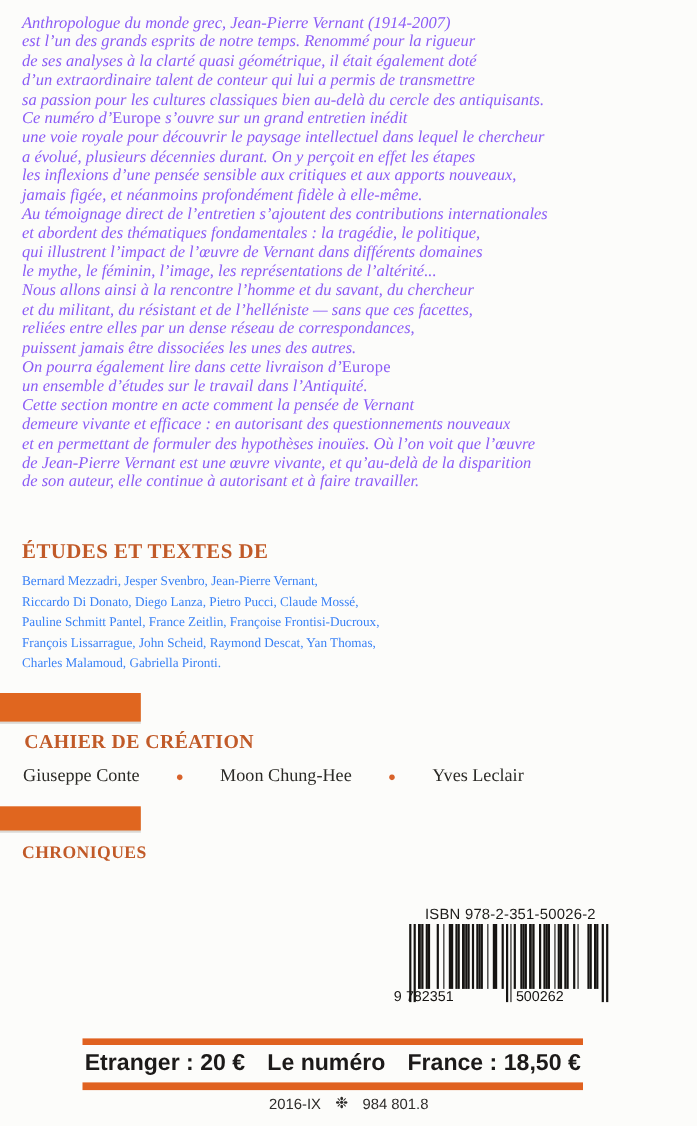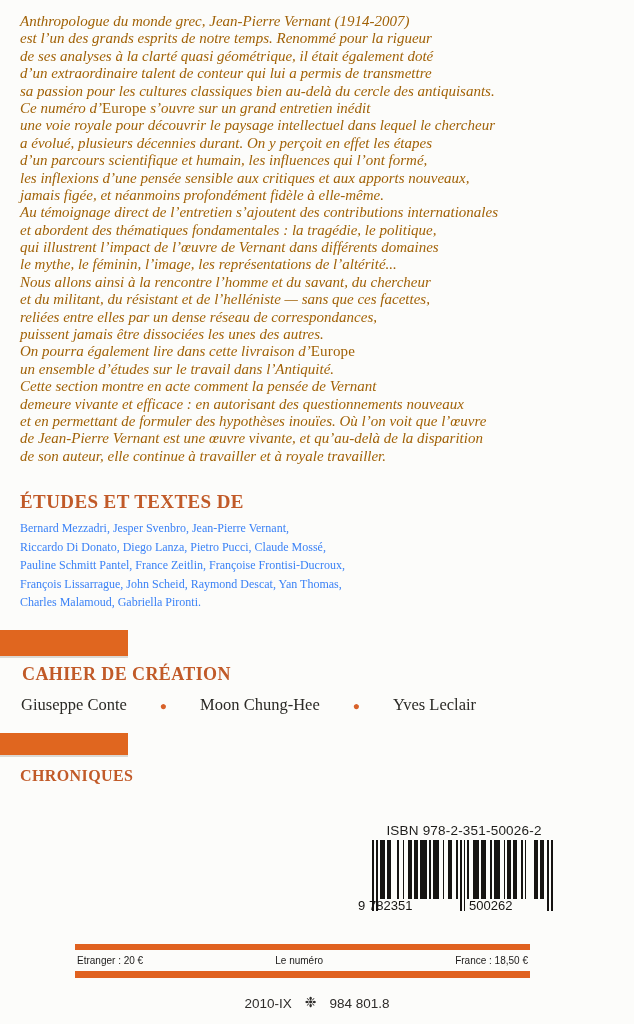--- a/index.html
+++ b/index.html
@@ -5,21 +5,21 @@
   html,body{margin:0;padding:0;background:#e8e8e8;}
   .page{
     position:relative;width:634px;height:1024px;margin:0 auto;
     background:#fcfcfa;overflow:hidden;
     font-family:"Liberation Serif", serif;color:#262320;
   }
   
   .body-text{
     position:absolute;left:20px;top:13px;
     font-style:italic;font-size:15px;line-height:17.4px;
-    white-space:nowrap;color:#a16207;
+    white-space:nowrap;color:#8b5cf6;
   }
   .body-text .line{height:17.4px;}
   .roman{font-style:normal;letter-spacing:.2px;}
   
   .heading{
     position:absolute;font-weight:bold;color:#c15a28;
     letter-spacing:.4px;white-space:nowrap;
     font-family:"Liberation Serif", serif;
   }
   #heading-etudes{left:20px;top:491px;font-size:19px;}
@@ -67,22 +67,22 @@
   .bc-first{left:0;}
   .bc-g1{left:11px;width:79px;display:flex;justify-content:space-between;}
   .bc-g2{left:111px;width:79px;display:flex;justify-content:space-between;}
   
   .price-strip{position:absolute;left:75px;top:944px;width:455px;}
   .price-rule{height:6px;background:#e0611f;}
   .price-rule.bottom{height:7px;margin-top:1px;}
   .price-row{
     display:flex;justify-content:space-between;align-items:center;
     padding:5px 2px 4px;
-    font-family:"Liberation Sans", sans-serif;font-weight:normal;
-    font-size:10px;color:#1c1a19;white-space:nowrap;
+    font-family:"Liberation Sans", sans-serif;font-weight:bold;
+    font-size:21px;color:#1c1a19;white-space:nowrap;
   }
   
   .footer-line{
     position:absolute;left:0;right:0;top:995px;text-align:center;
     font-family:"Liberation Sans", sans-serif;font-size:13.5px;color:#2e2c2a;
   }
   .footer-line .inner{display:inline-flex;align-items:center;gap:13px;}
   .printer-mark{font-size:14px;color:#2e2c2a;transform:translateY(-1px);}
 </style>
 </head>
@@ -92,38 +92,37 @@
 
   <div class="body-text">
       <div class="line">Anthropologue du monde grec, Jean-Pierre Vernant (1914-2007)</div>
       <div class="line">est l’un des grands esprits de notre temps. Renommé pour la rigueur</div>
       <div class="line">de ses analyses à la clarté quasi géométrique, il était également doté</div>
       <div class="line">d’un extraordinaire talent de conteur qui lui a permis de transmettre</div>
       <div class="line">sa passion pour les cultures classiques bien au-delà du cercle des antiquisants.</div>
       <div class="line">Ce numéro d’<span class="roman">Europe</span> s’ouvre sur un grand entretien inédit</div>
       <div class="line">une voie royale pour découvrir le paysage intellectuel dans lequel le chercheur</div>
       <div class="line">a évolué, plusieurs décennies durant. On y perçoit en effet les étapes</div>
-      <div class="line">d’un parcours scientifique et humain, les influences qui l’ont formé,</div>
       <div class="line">les inflexions d’une pensée sensible aux critiques et aux apports nouveaux,</div>
       <div class="line">jamais figée, et néanmoins profondément fidèle à elle-même.</div>
       <div class="line">Au témoignage direct de l’entretien s’ajoutent des contributions internationales</div>
       <div class="line">et abordent des thématiques fondamentales : la tragédie, le politique,</div>
       <div class="line">qui illustrent l’impact de l’œuvre de Vernant dans différents domaines</div>
       <div class="line">le mythe, le féminin, l’image, les représentations de l’altérité...</div>
       <div class="line">Nous allons ainsi à la rencontre l’homme et du savant, du chercheur</div>
       <div class="line">et du militant, du résistant et de l’helléniste — sans que ces facettes,</div>
       <div class="line">reliées entre elles par un dense réseau de correspondances,</div>
       <div class="line">puissent jamais être dissociées les unes des autres.</div>
       <div class="line">On pourra également lire dans cette livraison d’<span class="roman">Europe</span></div>
       <div class="line">un ensemble d’études sur le travail dans l’Antiquité.</div>
       <div class="line">Cette section montre en acte comment la pensée de Vernant</div>
       <div class="line">demeure vivante et efficace : en autorisant des questionnements nouveaux</div>
       <div class="line">et en permettant de formuler des hypothèses inouïes. Où l’on voit que l’œuvre</div>
       <div class="line">de Jean-Pierre Vernant est une œuvre vivante, et qu’au-delà de la disparition</div>
-      <div class="line">de son auteur, elle continue à travailler et à royale travailler.</div>
+      <div class="line">de son auteur, elle continue à autorisant et à faire travailler.</div>
     </div>
 
   <div class="heading" id="heading-etudes">ÉTUDES ET TEXTES DE</div>
 
   <div class="names">
       <div class="line">Bernard Mezzadri, Jesper Svenbro, Jean-Pierre Vernant,</div>
       <div class="line">Riccardo Di Donato, Diego Lanza, Pietro Pucci, Claude Mossé,</div>
       <div class="line">Pauline Schmitt Pantel, France Zeitlin, Françoise Frontisi-Ducroux,</div>
       <div class="line">François Lissarrague, John Scheid, Raymond Descat, Yan Thomas,</div>
       <div class="line">Charles Malamoud, Gabriella Pironti.</div>
@@ -256,19 +255,19 @@
     <div class="price-row">
       <span>Etranger : 20 €</span>
       <span>Le numéro</span>
       <span>France : 18,50 €</span>
     </div>
     <div class="price-rule bottom"></div>
   </div>
 
   <div class="footer-line">
     <span class="inner">
-      <span>2010-IX</span>
+      <span>2016-IX</span>
       <span class="printer-mark">❉</span>
       <span>984 801.8</span>
     </span>
   </div>
 
 </div>
 
 </body></html>

